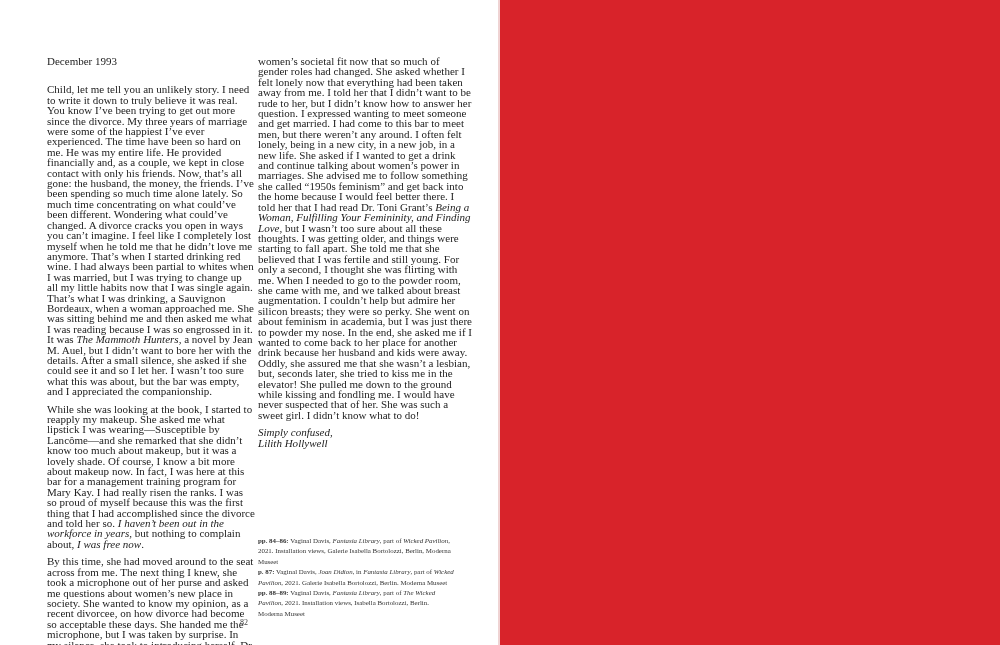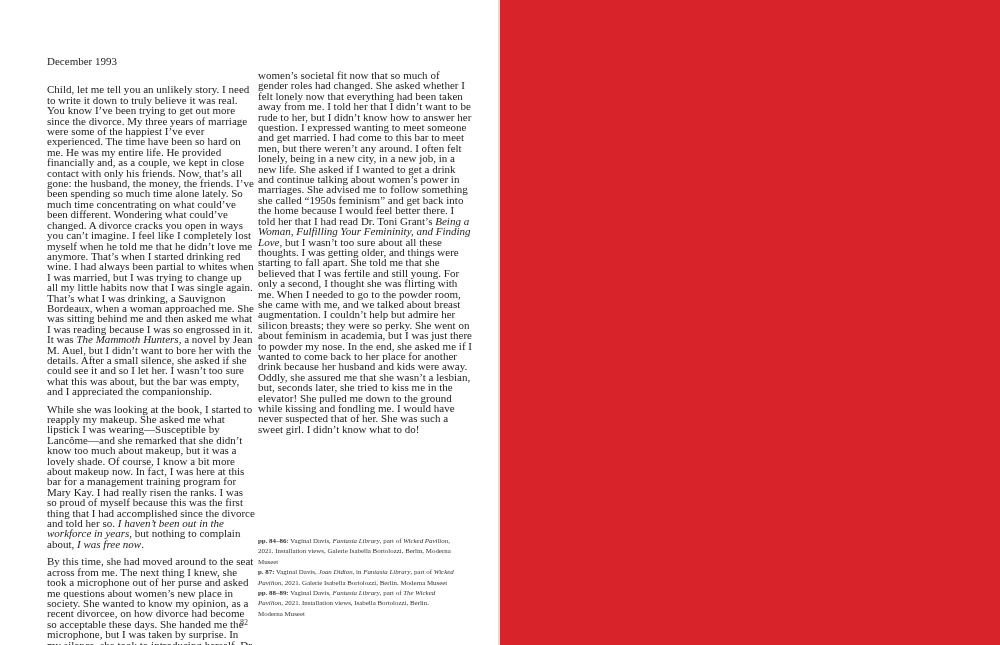--- a/index.html
+++ b/index.html
@@ -31,21 +31,21 @@
   }
   .col {
     position: absolute;
     top: 56px;
     font-size: 11px;
     line-height: 10.4px;
     text-align: left;
     letter-spacing: 0.01px;
   }
   .col-left  { left: 47px;  width: 208px; }
-  .col-right { left: 258px; width: 214px; margin-top: 14px; }
+  .col-right { left: 258px; width: 214px; }
   .col p { margin: 0 0 7px 0; }
   .letter-date { margin-bottom: 18px; }
   .signoff {
     font-style: italic;
     margin-top: 10px;
   }
   .captions {
     position: absolute;
     left: 258px;
     top: 536px;
@@ -76,20 +76,24 @@
 
     <div class="col col-left">
       <div class="letter-date">December 1993</div>
       <p>Child, let me tell you an unlikely story. I need to write it down to truly believe it was real. You know I’ve been trying to get out more since the divorce. My three years of marriage were some of the happiest I’ve ever experienced. The time have been so hard on me. He was my entire life. He provided financially and, as a couple, we kept in close contact with only his friends. Now, that’s all gone: the husband, the money, the friends. I’ve been spending so much time alone lately. So much time concentrating on what could’ve been different. Wondering what could’ve changed. A divorce cracks you open in ways you can’t imagine. I feel like I completely lost myself when he told me that he didn’t love me anymore. That’s when I started drinking red wine. I had always been partial to whites when I was married, but I was trying to change up all my little habits now that I was single again. That’s what I was drinking, a Sauvignon Bordeaux, when a woman approached me. She was sitting behind me and then asked me what I was reading because I was so engrossed in it. It was <i>The Mammoth Hunters</i>, a novel by Jean M. Auel, but I didn’t want to bore her with the details. After a small silence, she asked if she could see it and so I let her. I wasn’t too sure what this was about, but the bar was empty, and I appreciated the companionship.</p>
       <p>While she was looking at the book, I started to reapply my makeup. She asked me what lipstick I was wearing—Susceptible by Lancôme—and she remarked that she didn’t know too much about makeup, but it was a lovely shade. Of course, I know a bit more about makeup now. In fact, I was here at this bar for a management training program for Mary Kay. I had really risen the ranks. I was so proud of myself because this was the first thing that I had accomplished since the divorce and told her so. <i>I haven’t been out in the workforce in years</i>, but nothing to complain about, <i>I was free now</i>.</p>
       <p>By this time, she had moved around to the seat across from me. The next thing I knew, she took a microphone out of her purse and asked me questions about women’s new place in society. She wanted to know my opinion, as a recent divorcee, on how divorce had become so acceptable these days. She handed me the microphone, but I was taken by surprise. In my silence, she took to introducing herself, Dr. Gloria Taylor, a PhD from Sarah Lawrence who studied women’s roles in societies. She was interested in a postfeminist exposé of</p>
     </div>
 
     <div class="col col-right">
       <p>women’s societal fit now that so much of gender roles had changed. She asked whether I felt lonely now that everything had been taken away from me. I told her that I didn’t want to be rude to her, but I didn’t know how to answer her question. I expressed wanting to meet someone and get married. I had come to this bar to meet men, but there weren’t any around. I often felt lonely, being in a new city, in a new job, in a new life. She asked if I wanted to get a drink and continue talking about women’s power in marriages. She advised me to follow something she called “1950s feminism” and get back into the home because I would feel better there. I told her that I had read Dr. Toni Grant’s <i>Being a Woman, Fulfilling Your Femininity, and Finding Love</i>, but I wasn’t too sure about all these thoughts. I was getting older, and things were starting to fall apart. She told me that she believed that I was fertile and still young. For only a second, I thought she was flirting with me. When I needed to go to the powder room, she came with me, and we talked about breast augmentation. I couldn’t help but admire her silicon breasts; they were so perky. She went on about feminism in academia, but I was just there to powder my nose. In the end, she asked me if I wanted to come back to her place for another drink because her husband and kids were away. Oddly, she assured me that she wasn’t a lesbian, but, seconds later, she tried to kiss me in the elevator! She pulled me down to the ground while kissing and fondling me. I would have never suspected that of her. She was such a sweet girl. I didn’t know what to do!</p>
+      <p class="signoff">
+        <span>Simply confused,</span><br>
+        <span>Lilith Hollywell</span>
+      </p>
     </div>
 
     <div class="captions">
       <p class="caption"><b>pp. 84–86:</b> <span>Vaginal Davis, <i>Fantasia Library</i>, part of <i>Wicked Pavilion</i>, 2021. Installation views, Galerie Isabella Bortolozzi, Berlin, Moderna Museet</span></p>
       <p class="caption"><b>p. 87:</b> <span>Vaginal Davis, <i>Joan Didion</i>, in <i>Fantasia Library</i>, part of <i>Wicked Pavilion</i>, 2021. Galerie Isabella Bortolozzi, Berlin. Moderna Museet</span></p>
       <p class="caption"><b>pp. 88–89:</b> <span>Vaginal Davis, <i>Fantasia Library</i>, part of <i>The Wicked Pavilion</i>, 2021. Installation views, Isabella Bortolozzi, Berlin. Moderna Museet</span></p>
     </div>
 
     <div class="page-number">82</div>
 

